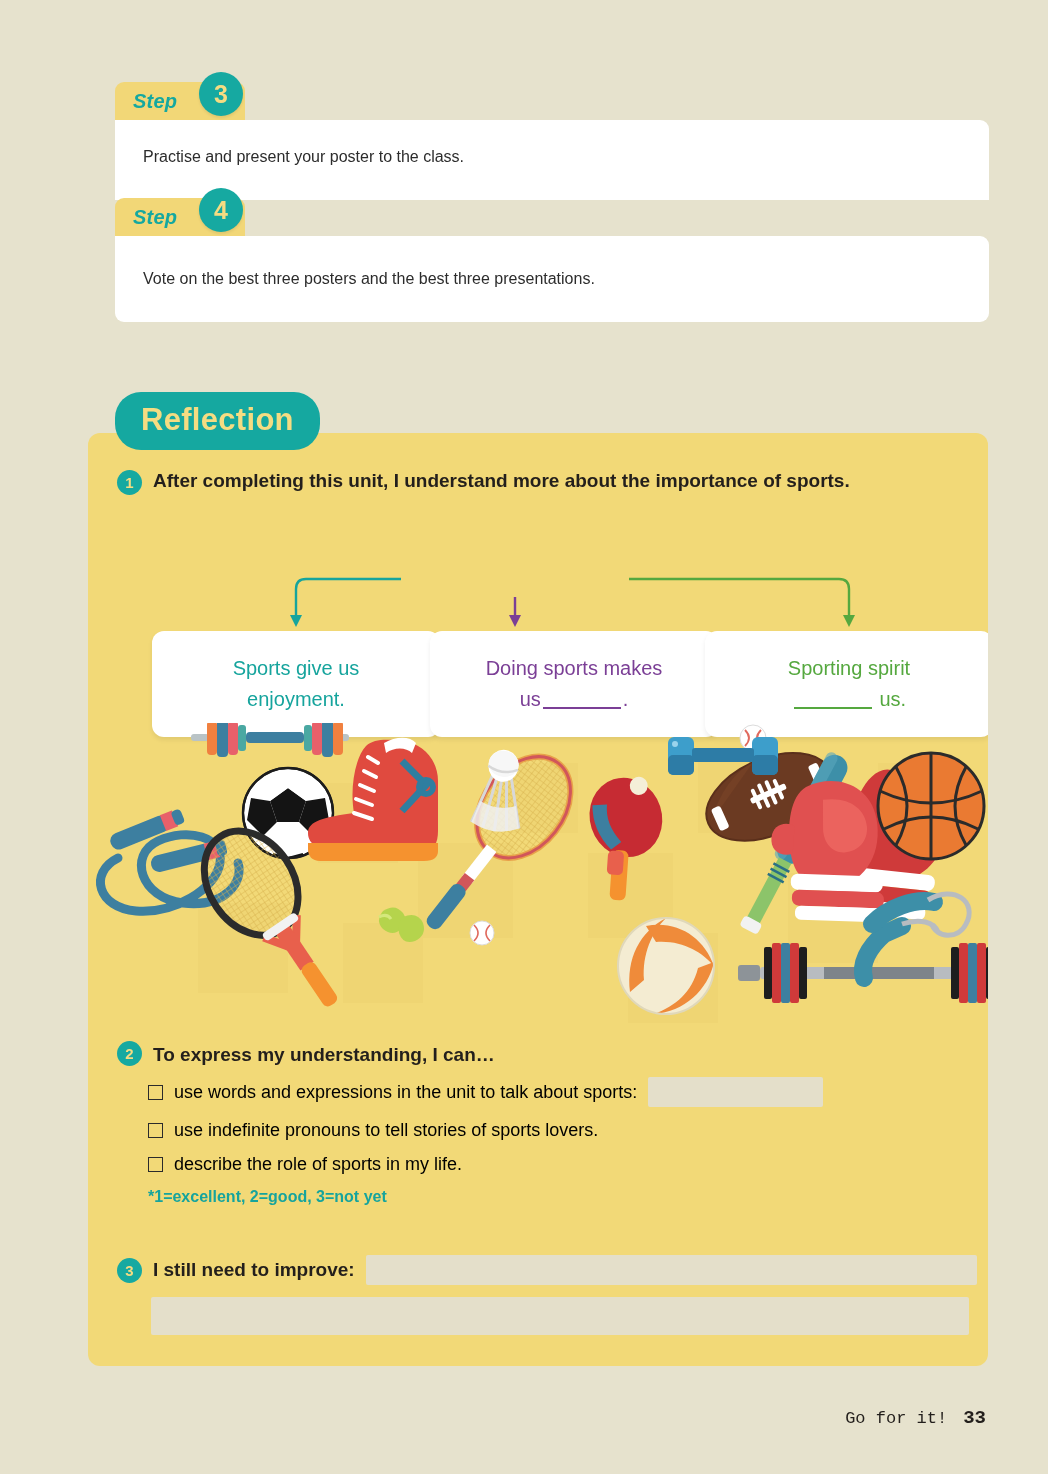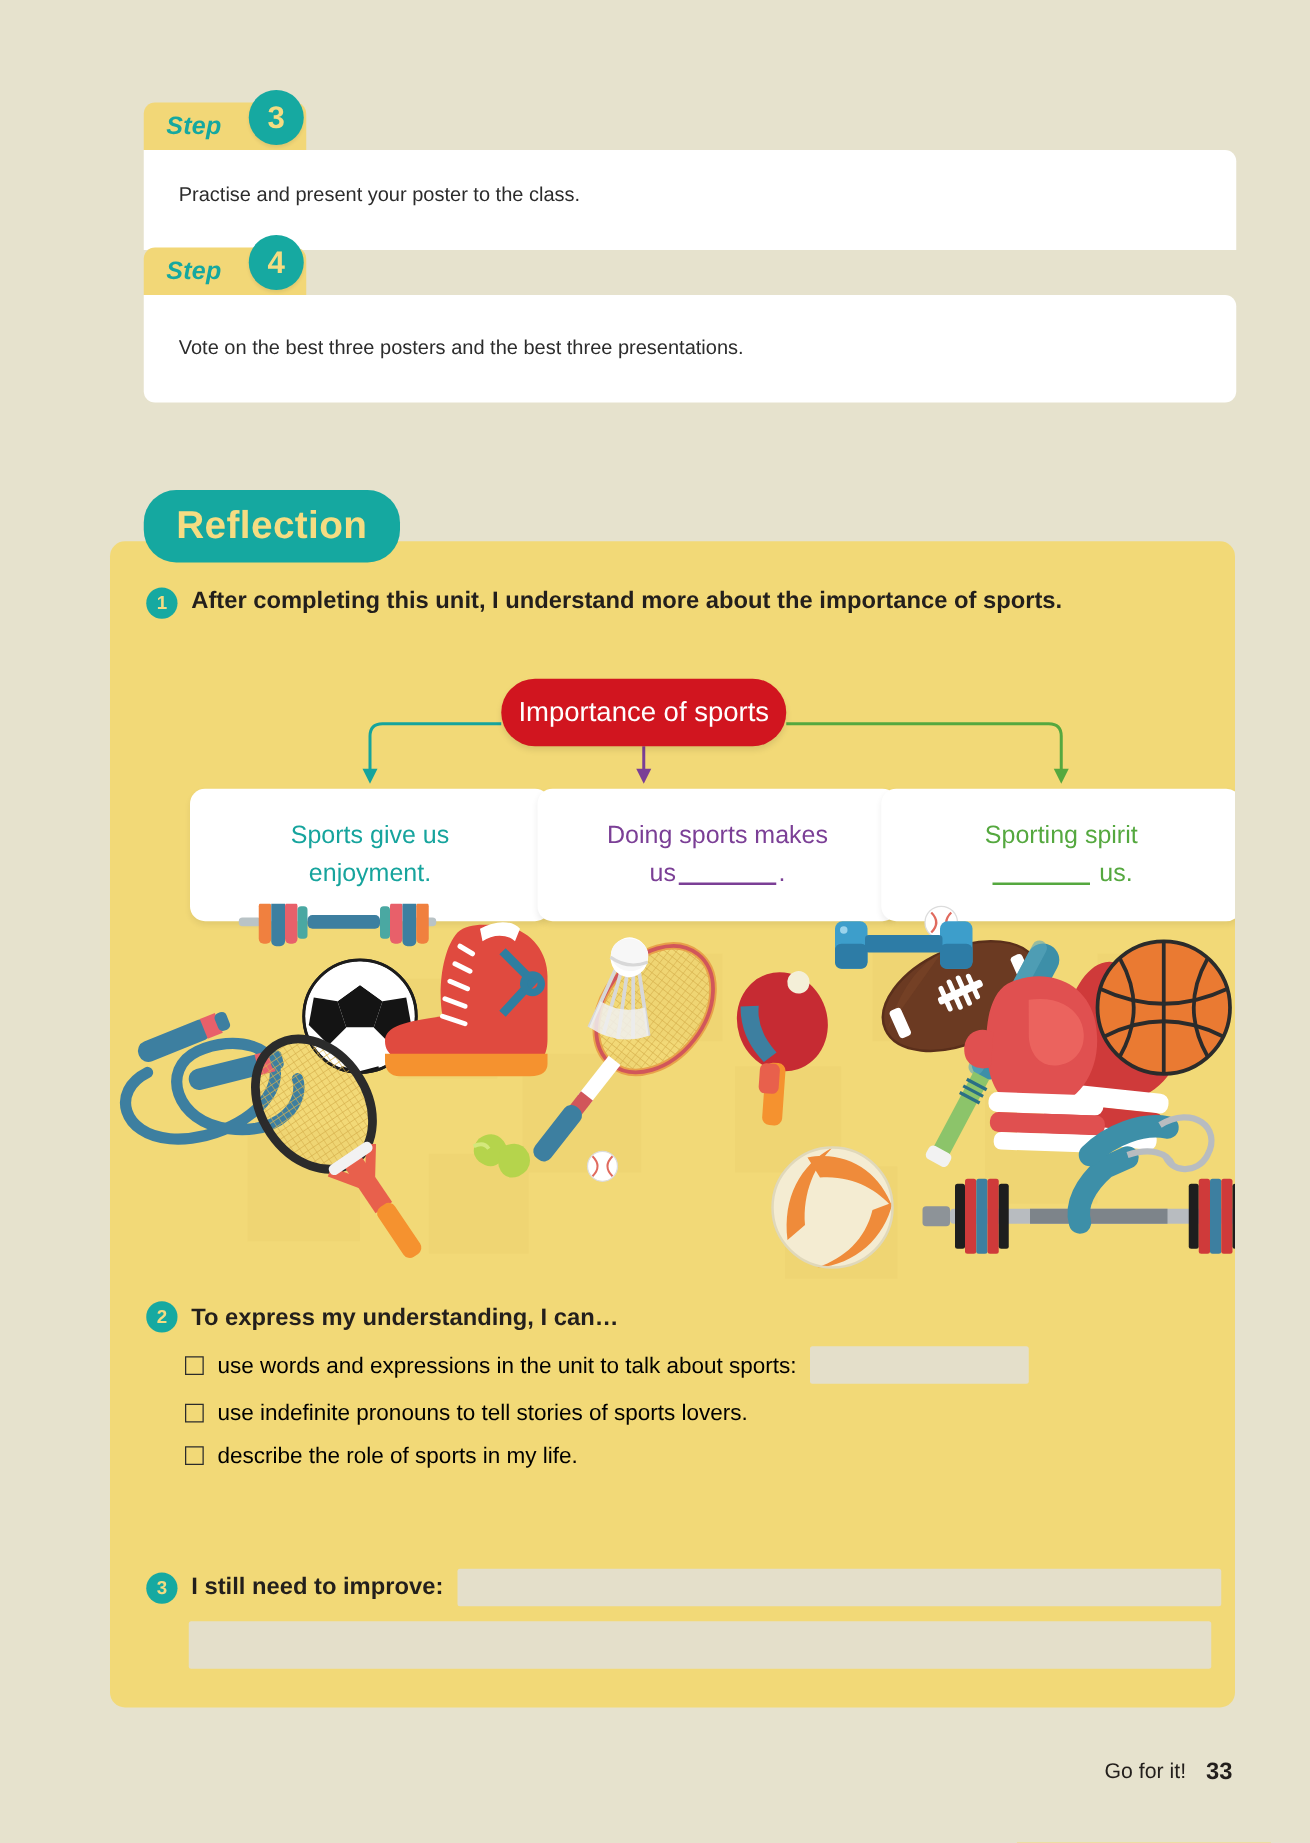--- a/index.html
+++ b/index.html
@@ -182,22 +182,23 @@
   .q3-field2 { background: #e4dfca; height: 38px; border-radius: 2px; margin: 12px 0 0 34px; width: 818px; }
 
   
   .footer {
     position: absolute;
     right: 62px;
     bottom: 45px;
     font-size: 17px;
     color: #231f1c;
     display: flex;
-    align-items: flex-start;
+    align-items: center;
     gap: 16px;
+    font-family: Liberation Mono, monospace;
   }
   .footer .pageno { font-weight: bold; font-size: 19px; }
 </style>
 </head>
 <body>
 
 <div class="steps-wrap">
 
   <div class="step-tab tab1">
     <span class="step-label">Step</span>
@@ -233,21 +234,20 @@
       <path d="M313 46 L 218 46 Q 208 46 208 56 L 208 84" fill="none" stroke="#16a49d" stroke-width="2.4"></path>
       <path d="M202 82 L 208 94 L 214 82 Z" fill="#16a49d"></path>
 
       <path d="M427 64 L 427 84" fill="none" stroke="#7b3f96" stroke-width="2.4"></path>
       <path d="M421 82 L 427 94 L 433 82 Z" fill="#7b3f96"></path>
 
       <path d="M541 46 L 751 46 Q 761 46 761 56 L 761 84" fill="none" stroke="#55a83f" stroke-width="2.4"></path>
       <path d="M755 82 L 761 94 L 767 82 Z" fill="#55a83f"></path>
     </svg>
 
-    <div class="mm-center">Importance of sports</div>
 
     <div class="mm-box b1">
       <span>Sports give us</span>
       <span>enjoyment.</span>
     </div>
 
     <div class="mm-box b2">
       <span>Doing sports makes</span>
       <span><span>us</span><span class="blank"></span><span>.</span></span>
     </div>
@@ -500,20 +500,21 @@
       </div>
       <div class="check-item">
         <span class="checkbox"></span>
         <span>use indefinite pronouns to tell stories of sports lovers.</span>
       </div>
       <div class="check-item">
         <span class="checkbox"></span>
         <span>describe the role of sports in my life.</span>
       </div>
     </div>
+    <div class="hint">*1=excellent, 2=good, 3=not yet</div>
   </div>
 
   <div class="q3">
     <div class="q3-line">
       <span class="num-badge">3</span>
       <span class="q-text">I still need to improve:</span>
       <span class="q3-field"></span>
     </div>
     <div class="q3-field2"></div>
   </div>

